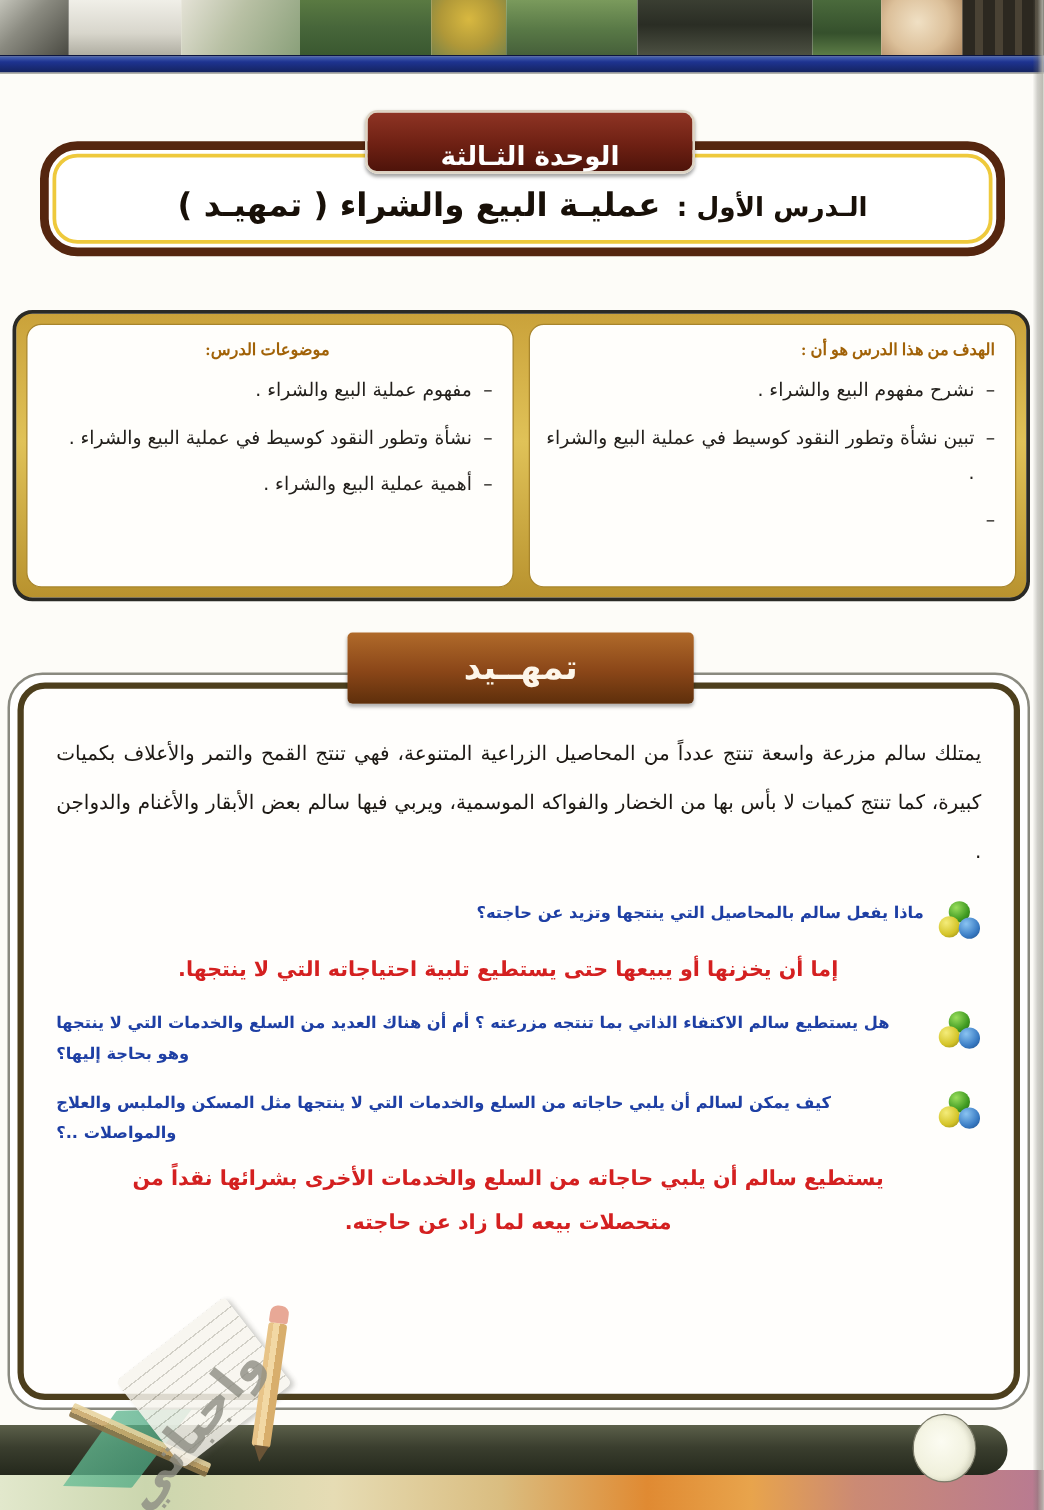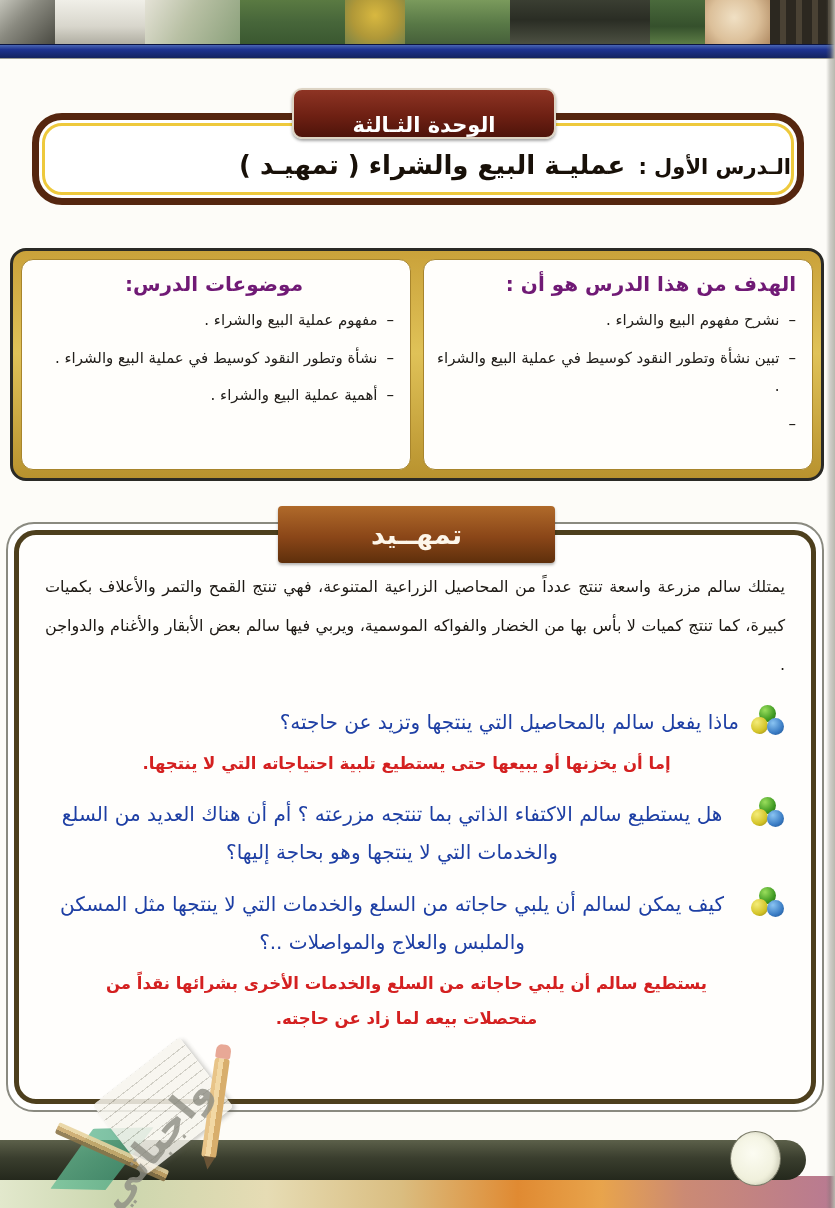--- a/index.html
+++ b/index.html
@@ -32,57 +32,57 @@
     background:linear-gradient(180deg,#8e3424 0%,#6e2013 55%,#4e130a 100%);
     border:2px solid #ddd4c4;border-radius:10px;
     display:flex;align-items:flex-end;justify-content:center;
     box-shadow:0 2px 3px rgba(0,0,0,.35);}
   .unit-badge span{color:#fff;font-weight:bold;font-size:21px;}
 
   
   .title-box{position:absolute;left:32px;top:113px;width:772px;height:92px;z-index:4;
     border:7px solid #55260f;border-radius:30px;background:#fff;box-sizing:border-box;}
   .title-inner{position:absolute;inset:3px;border:3px solid #eec93c;border-radius:20px;
-    display:flex;align-items:center;justify-content:flex-end;}
+    display:flex;align-items:center;justify-content:center;}
   .title-line{direction:rtl;text-align:center;color:#181008;white-space:nowrap;padding-top:12px;}
   .t-prefix{font-size:21px;font-weight:bold;}
   .t-main{font-size:26px;font-weight:bold;margin-right:8px;}
 
   
   .obj-box{position:absolute;left:10px;top:248px;width:814px;height:233px;box-sizing:border-box;
     border:3px solid #2a2a26;border-radius:16px;
     background:linear-gradient(180deg,#caa23a 0%,#e0c258 45%,#b8922e 100%);
     display:flex;flex-direction:row-reverse;gap:12px;padding:8px;z-index:2;}
   .obj-panel{flex:1 1 0;background:#fffefb;border-radius:12px;border:1px solid #a8852c;
     padding:10px 16px 8px 12px;box-sizing:border-box;direction:rtl;}
-  .obj-heading{font-size:20px;font-weight:bold;color:#701a75;margin:2px 0 10px 0;}
+  .obj-heading{font-size:13px;font-weight:bold;color:#a16207;margin:2px 0 10px 0;font-family:Liberation Serif, serif;}
   .obj-heading.center{text-align:center;}
   .obj-item{display:flex;gap:9px;font-size:15px;color:#23201c;line-height:1.9;margin-bottom:9px;}
   .obj-item .dash{flex:0 0 auto;}
 
   
   .tamhid-badge{position:absolute;left:278px;top:506px;width:277px;height:57px;z-index:6;
     background:linear-gradient(180deg,#b06a2a 0%,#8a4618 55%,#5e2f0b 100%);
     border-radius:4px;display:flex;align-items:center;justify-content:center;
     box-shadow:0 2px 3px rgba(0,0,0,.3);}
   .tamhid-badge span{color:#fdf6ea;font-size:27px;font-weight:bold;letter-spacing:2px;}
 
   
-  .main-box{position:absolute;left:6px;top:522px;width:818px;height:590px;box-sizing:border-box;
+  .main-box{position:absolute;left:6px;top:538px;width:818px;height:590px;box-sizing:border-box;
     border:2px solid #8a8a80;border-radius:28px;background:#fff;z-index:1;}
   .main-box-inner{position:absolute;inset:6px;border:5px solid #4d3f1d;border-radius:22px;
     background:#fffefc;box-sizing:border-box;padding:26px 26px 10px 26px;direction:rtl;}
   .intro{margin:6px 0 18px 0;font-size:16px;line-height:2.45;color:#1c1813;text-align:justify;}
   .q-row{display:flex;gap:12px;align-items:flex-start;margin:14px 0 6px 0;}
   .balls-icon{position:relative;width:34px;height:32px;flex:0 0 auto;margin-top:2px;}
   .balls-icon i{position:absolute;width:17px;height:17px;border-radius:50%;display:block;}
   .balls-icon .bg{left:8px;top:0;background:radial-gradient(circle at 35% 30%,#9ade5c,#3f9a22 60%,#226210);}
   .balls-icon .by{left:0;top:12px;background:radial-gradient(circle at 35% 30%,#f4ec7a,#d4c428 60%,#8a7c12);}
   .balls-icon .bb{left:16px;top:13px;background:radial-gradient(circle at 35% 30%,#8ac4f2,#3a7cc4 60%,#1a4a86);}
-  .q-text{font-size:20px;font-weight:normal;color:#1e3fa4;line-height:1.9;text-align:center;}
+  .q-text{font-size:13px;font-weight:bold;color:#1e3fa4;line-height:1.9;text-align:left;}
   .a-text{font-size:16.5px;font-weight:bold;color:#d42020;line-height:2.1;text-align:center;
     margin:4px 47px 14px 30px;}
 
   
   .wm{z-index:8;pointer-events:none;}
   .wm-text{position:absolute;left:88px;top:1188px;transform:rotate(-51deg);transform-origin:0 0;
     font-size:40px;color:#8e8e84;opacity:.8;letter-spacing:4px;font-weight:bold;}
   .wm-notepad{position:absolute;left:108px;top:1062px;width:110px;height:88px;
     transform:rotate(-38deg);opacity:.85;border-radius:4px;
     background:repeating-linear-gradient(180deg,#f7f5ee 0 9px,#c9c7bd 9px 10px);

